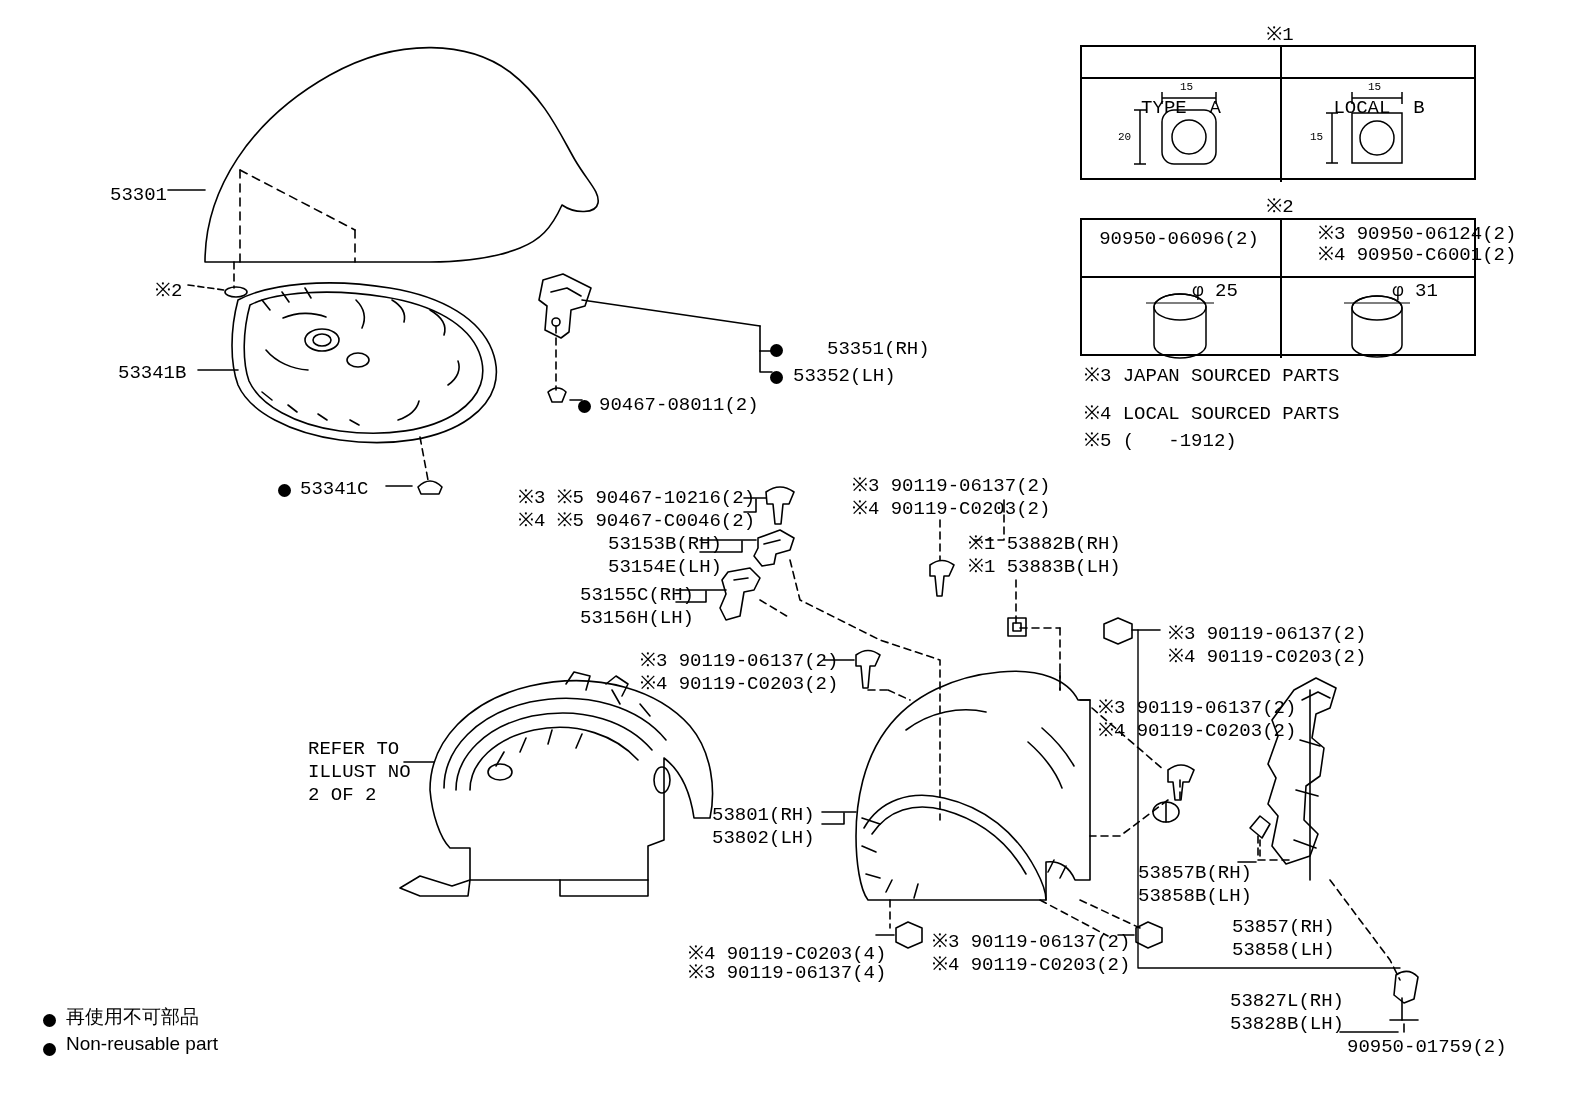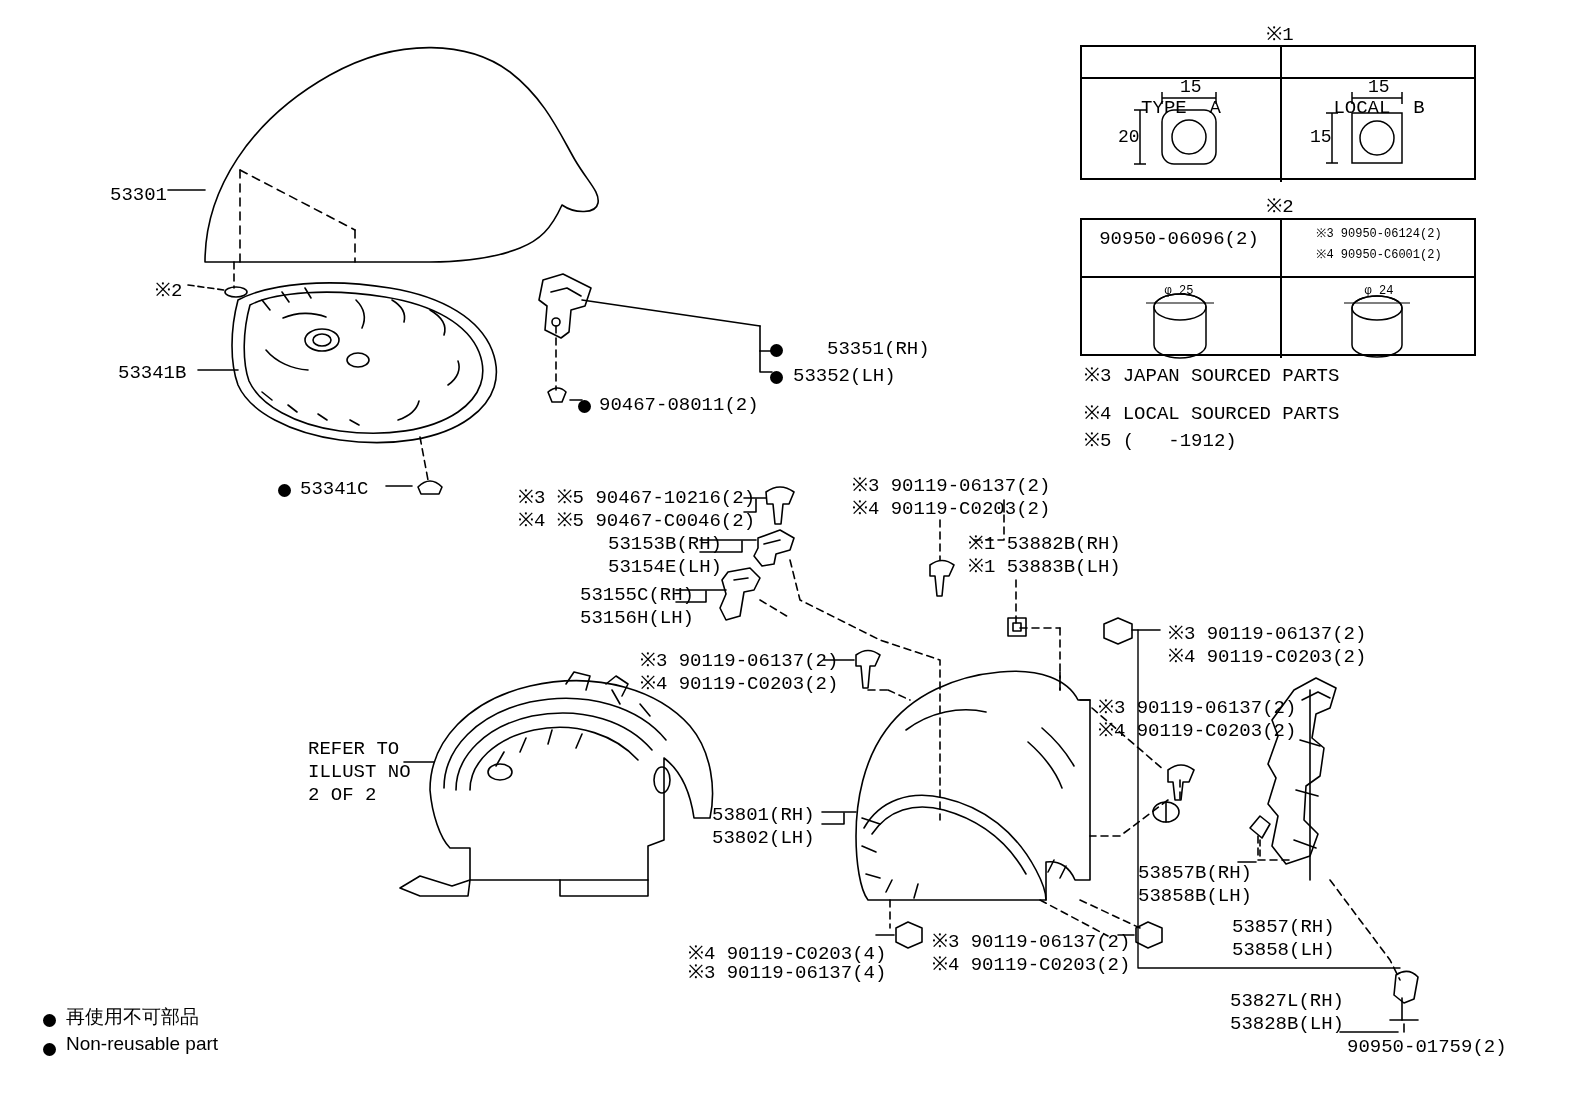--- a/index.html
+++ b/index.html
@@ -17,22 +17,22 @@
     overflow: hidden;
   }
   .lbl {
     position: absolute;
     font-family: "Liberation Mono", monospace;
     font-size: 19px;
     line-height: 23px;
     white-space: pre;
     color: #000;
   }
-  .lbl.small { font-size: 12px; line-height: 21px; }
-  .lbl.tiny { font-size: 18px; line-height: 18px; }
+  .lbl.small { font-size: 19px; line-height: 21px; padding-left: 36px; }
+  .lbl.tiny { font-size: 11px; line-height: 18px; }
   .lbl.center { text-align: center; }
   .bullet {
     position: absolute;
     width: 13px;
     height: 13px;
     border-radius: 50%;
     background: #000;
   }
   svg.overlay {
     position: absolute;
@@ -257,21 +257,21 @@
 
   <div class="lbl center" style="left:1250px; top:196px; width:60px;">※2</div>
   <div class="tbl" style="left:1080px; top:218px; width:396px; height:138px;">
     <div style="position:absolute; left:0; top:0; width:100%; height:58px; border-bottom:2px solid #000; box-sizing:border-box;"></div>
     <div style="position:absolute; left:198px; top:0; width:2px; height:138px; background:#000;"></div>
   </div>
   <div class="lbl center" style="left:1082px; top:228px; width:194px;">90950-06096(2)</div>
   <div class="lbl center small" style="left:1282px; top:224px; width:194px;">※3 90950-06124(2)</div>
   <div class="lbl center small" style="left:1282px; top:245px; width:194px;">※4 90950-C6001(2)</div>
   <div class="lbl center small" style="left:1082px; top:281px; width:194px;">φ 25</div>
-  <div class="lbl center small" style="left:1282px; top:281px; width:194px;">φ 24</div>
+  <div class="lbl center small" style="left:1282px; top:281px; width:194px;">φ 31</div>
   <svg class="overlay" viewBox="0 0 1592 1099">
     <g fill="none" stroke="#000" stroke-width="1.5">
       <path d="M1154 307 a26 13 0 0 1 52 0 L1206 345 a26 13 0 0 1 -52 0 Z"></path>
       <ellipse cx="1180" cy="307" rx="26" ry="13"></ellipse>
       <path d="M1146 303 L1214 303" stroke-width="1.2"></path>
       <path d="M1352 308 a25 12 0 0 1 50 0 L1402 345 a25 12 0 0 1 -50 0 Z"></path>
       <ellipse cx="1377" cy="308" rx="25" ry="12"></ellipse>
       <path d="M1344 303 L1410 303" stroke-width="1.2"></path>
     </g>
   </svg>

